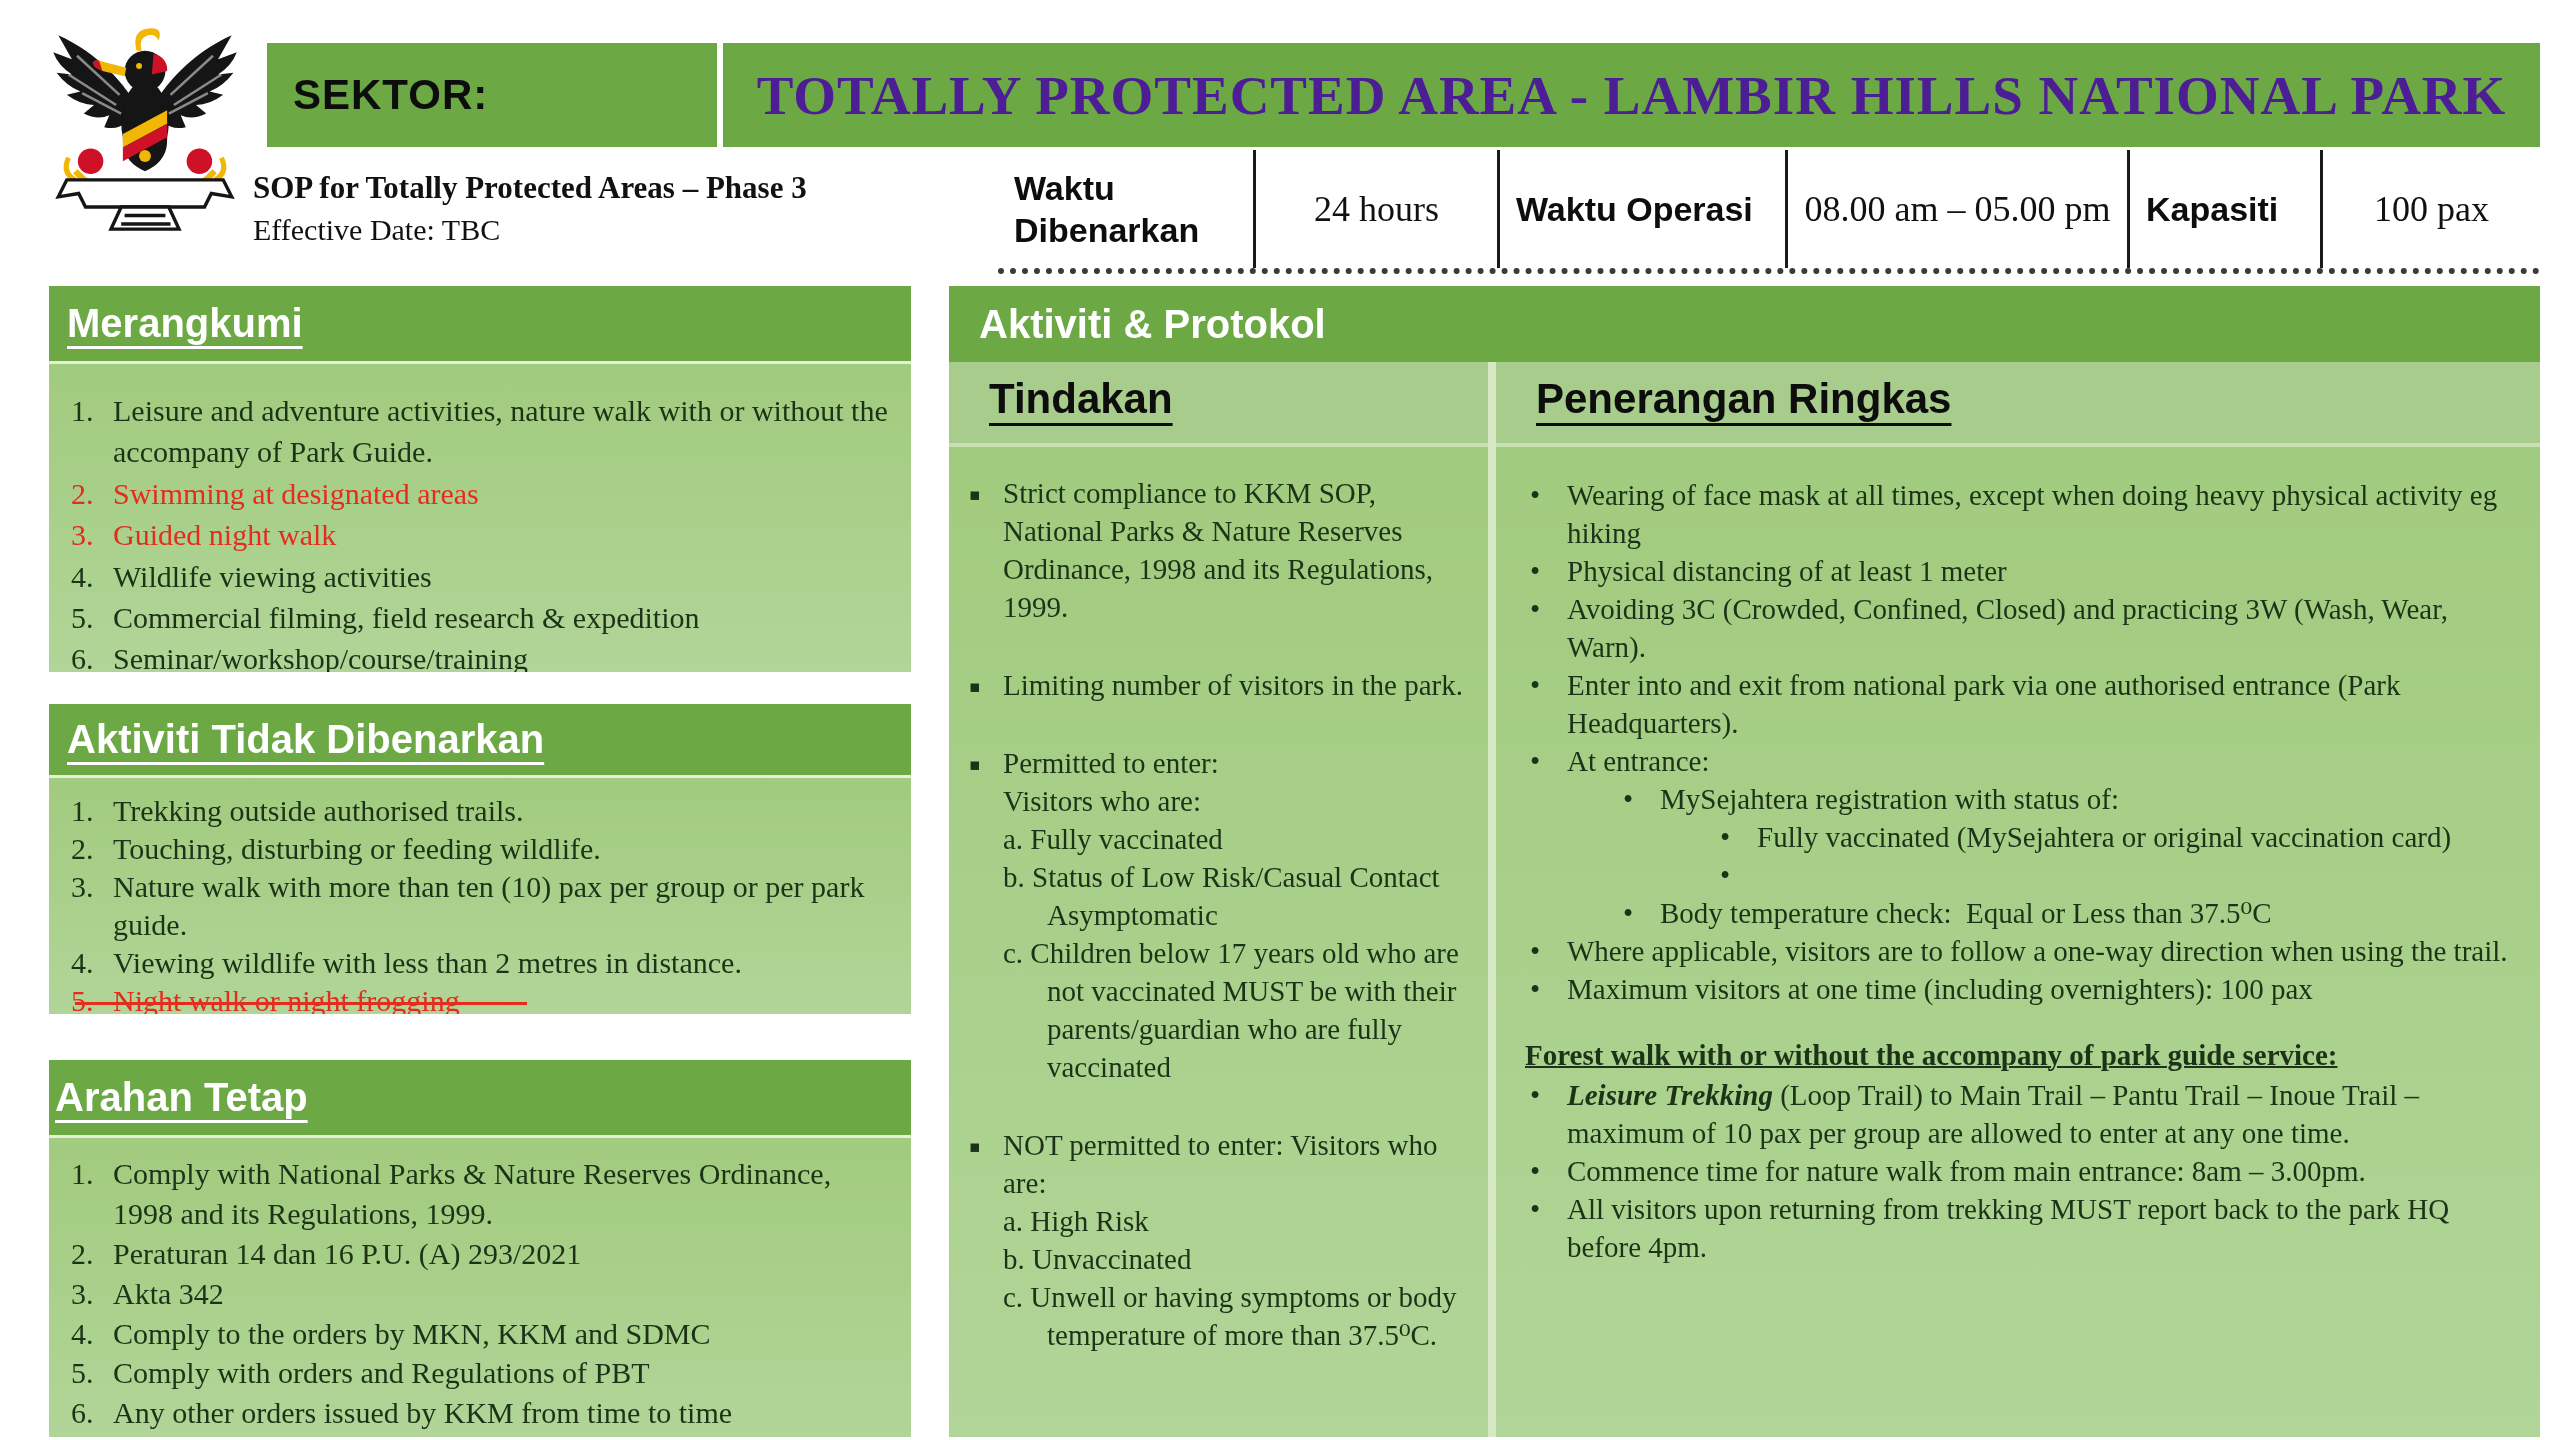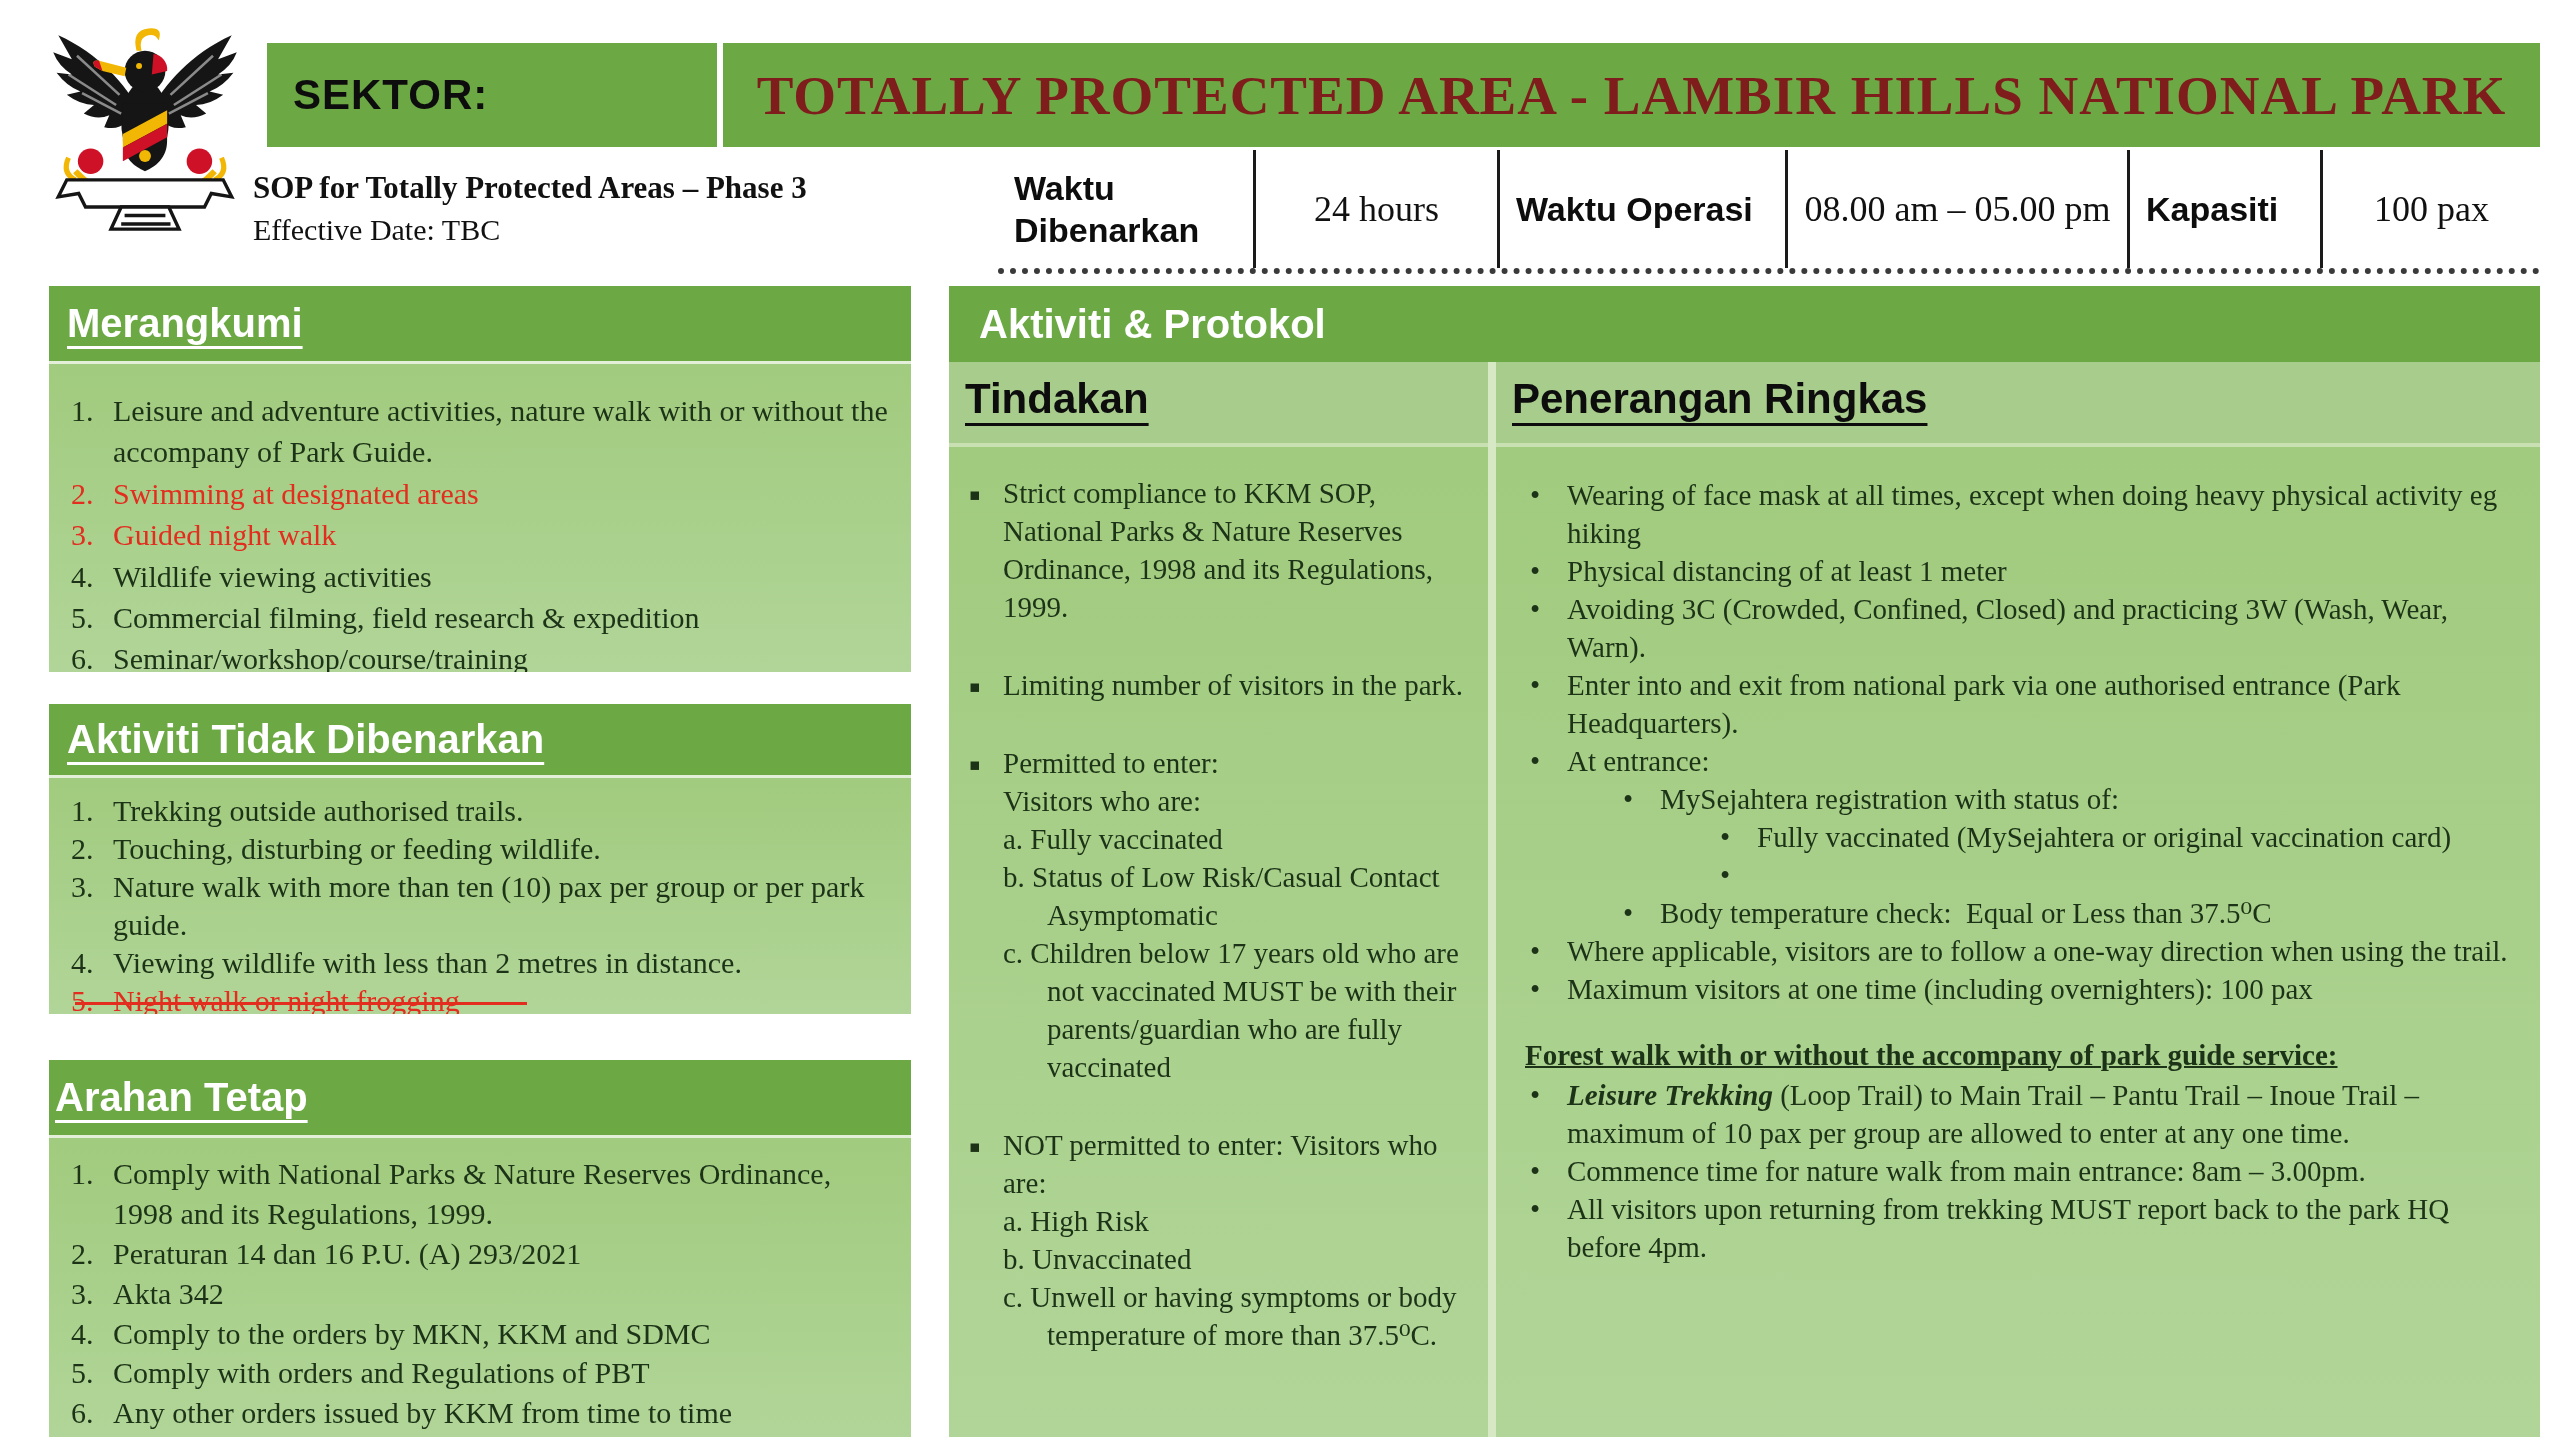--- a/index.html
+++ b/index.html
@@ -5,21 +5,21 @@
   html,body{margin:0;padding:0;background:#fff;}
   .page{position:relative;width:2560px;height:1440px;background:#ffffff;overflow:hidden;
         font-family:"Liberation Serif","DejaVu Serif",serif;color:#1c3317;}
   .sans{font-family:"Liberation Sans","DejaVu Sans",sans-serif;}
 
   
   .bar{position:absolute;top:43px;height:104px;background:#6CA945;display:flex;align-items:center;box-sizing:border-box;}
   .sektor-bar{left:267px;width:450px;padding-left:26px;}
   .sektor-bar span{font-family:"Liberation Sans","DejaVu Sans",sans-serif;font-weight:900;font-size:42px;color:#0d0d0d;letter-spacing:1px;}
   .title-bar{left:723px;width:1817px;justify-content:center;}
-  .title-bar span{font-weight:700;font-size:55px;color:#7f1d1d;letter-spacing:1px;white-space:nowrap;}
+  .title-bar span{font-weight:700;font-size:55px;color:#4c1d95;letter-spacing:1px;white-space:nowrap;}
 
   .logo{position:absolute;left:43px;top:14px;width:204px;height:228px;}
   .logo svg{width:100%;height:100%;}
 
   .sop{position:absolute;left:253px;top:170px;width:700px;color:#111;}
   .sop-1{font-size:31px;font-weight:700;line-height:1.15;}
   .sop-2{font-size:30px;margin-top:7px;line-height:1.1;}
 
   
   .info-row{position:absolute;left:998px;top:150px;width:1542px;height:118px;display:flex;
@@ -55,21 +55,21 @@
 
   
   .ap-bar{position:absolute;left:949px;top:286px;width:1591px;height:76px;background:#6CA945;
           display:flex;align-items:center;padding-left:30px;box-sizing:border-box;}
   .ap-bar span{font-family:"Liberation Sans","DejaVu Sans",sans-serif;font-weight:700;font-size:40px;color:#fff;}
 
   .cols{position:absolute;left:949px;top:362px;width:1591px;height:1075px;display:flex;}
   .tcol{width:539px;display:flex;flex-direction:column;}
   .col-divider{width:8px;background:#D7E8C4;}
   .pcol{flex:1;display:flex;flex-direction:column;}
-  .col-head{height:85px;background:#A8CC8B;box-sizing:border-box;padding:13px 0 0 16px;border-bottom:4px solid #C9E0B2;}
+  .col-head{height:85px;background:#A8CC8B;box-sizing:border-box;padding:13px 0 0 40px;border-bottom:4px solid #C9E0B2;}
   .col-head span{font-family:"Liberation Sans","DejaVu Sans",sans-serif;font-weight:700;font-size:42px;color:#0d0d0d;
                  text-decoration:underline;text-decoration-thickness:3px;text-underline-offset:10px;}
   .col-body{flex:1;background:linear-gradient(#A1CB7E,#B1D598);box-sizing:border-box;overflow:hidden;}
   .tbody{padding:28px 12px 0 18px;}
   .pbody{padding:30px 20px 0 29px;}
 
   .trow{display:flex;font-size:29px;line-height:1.31;}
   .tb{flex:0 0 36px;font-family:"DejaVu Sans",sans-serif;font-size:17px;padding-top:8px;box-sizing:border-box;padding-left:2px;}
   .ttx{flex:1;}
   .ttx.hang{padding-left:44px;text-indent:-44px;}

